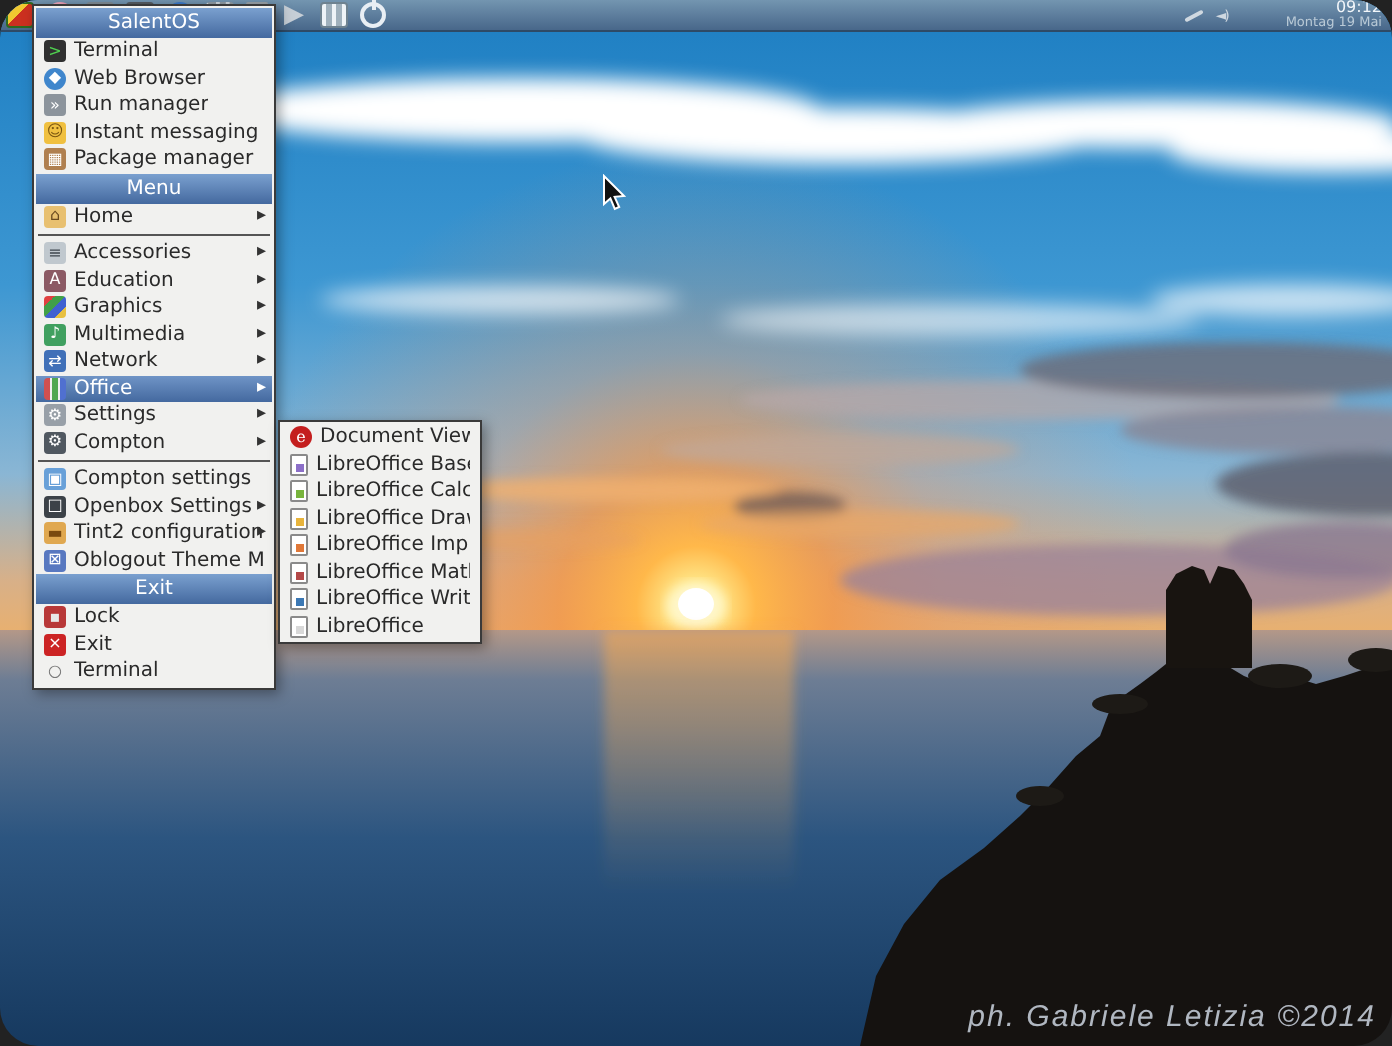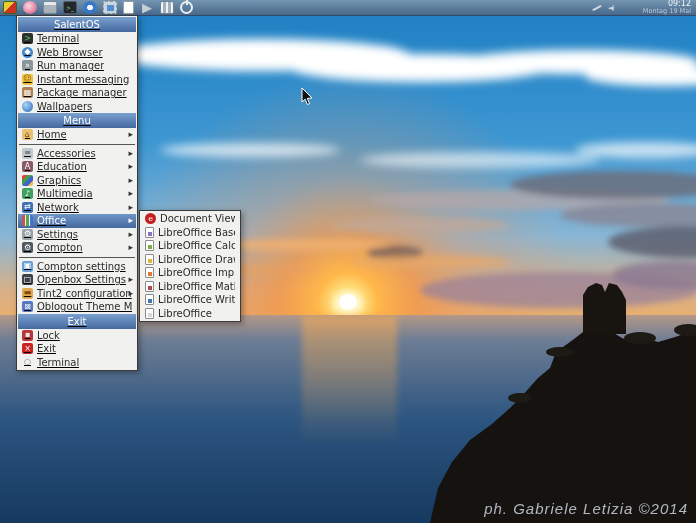--- a/index.html
+++ b/index.html
@@ -1,17 +1,17 @@
 <!DOCTYPE html>
 <html><head>
 <meta charset="utf-8">
 <style>
   html,body{margin:0;padding:0;background:#222;}
   .screen{position:relative;width:696px;height:523px;overflow:hidden;
-          font-family:"DejaVu Sans",sans-serif;-webkit-font-smoothing:antialiased;}
+          font-family:"DejaVu Sans",sans-serif;border-radius:19px;-webkit-font-smoothing:antialiased;}
   
   .bg{position:absolute;inset:0;z-index:0;}
   
   .taskbar{position:absolute;top:0;left:0;width:696px;height:16px;z-index:30;
            background:linear-gradient(#7395b0,#48678a);border-bottom:1px solid #2e4a66;
            display:flex;align-items:center;padding:0 3px;box-sizing:border-box;gap:6px;}
   .ti{width:14px;height:13px;border-radius:2px;display:flex;align-items:center;justify-content:center;
       font-size:8px;line-height:1;flex:0 0 auto;}
   .ti-logo{background:linear-gradient(135deg,#f0c830 45%,#cc3020 45%);border:1px solid #2e6a20;box-sizing:border-box;}
   .ti-rose{background:radial-gradient(circle at 40% 38%,#f8d8e0,#e07898 70%,#b84868);border-radius:50%;}
@@ -33,21 +33,21 @@
   .tray-pen{width:12px;height:10px;position:relative;}
   .tray-pen::before{content:"";position:absolute;left:1px;top:4px;width:10px;height:2px;background:#cfd8e0;transform:rotate(-28deg);border-radius:1px;}
   .tray-vol{color:#cfd8e0;font-size:7px;}
   .tray-vol::before{content:"◄)";letter-spacing:-1px;}
   .clock{text-align:right;margin-right:2px;}
   .clock .t{font-size:8px;color:#f2f6fa;line-height:8px;}
   .clock .d{font-size:6.5px;color:#b9c9d6;line-height:7px;padding-left:24px;}
   
   .menu,.submenu{position:absolute;background:#f1f1ef;border:1px solid #3a3a3a;z-index:40;
                  box-shadow:2px 2px 6px rgba(0,0,0,.35);box-sizing:border-box;padding:1px;}
-  .menu{left:16px;top:15px;width:122px;text-decoration:underline;}
+  .menu{left:16px;top:2px;width:122px;}
   .submenu{left:139px;top:210px;width:102px;z-index:41;}
   .hdr{height:15px;background:linear-gradient(#7aa0cf,#44699f);color:#fff;font-size:10px;
        display:flex;align-items:center;justify-content:center;margin:0;}
   .row{height:13.5px;display:flex;align-items:center;gap:4px;padding:0 4px;position:relative;
        font-size:10px;color:#2a2a2a;white-space:nowrap;cursor:default;}
   .row .lbl{overflow:hidden;}
   .ic{width:11px;height:11px;border-radius:2px;display:flex;align-items:center;justify-content:center;
       font-size:8px;line-height:1;flex:0 0 auto;}
   .ic.rnd{border-radius:50%;}
   .sub::after{content:"▸";position:absolute;right:3px;top:1px;font-size:9px;color:#333;}
@@ -186,24 +186,20 @@
       <span class="lbl">Run manager</span>
     </div>
     <div class="row">
       <span class="ic" style="background: rgb(240, 192, 64); color: rgb(122, 85, 16);">☺</span>
       <span class="lbl">Instant messaging</span>
     </div>
     <div class="row">
       <span class="ic" style="background: rgb(176, 128, 80); color: rgb(255, 255, 255);">▦</span>
       <span class="lbl">Package manager</span>
     </div>
-    <div class="row">
-      <span class="ic rnd" style="background: radial-gradient(circle at 35% 35%, rgb(168, 216, 248), rgb(42, 98, 184)); color: rgb(255, 255, 255);"></span>
-      <span class="lbl">Wallpapers</span>
-    </div>
 
     <div class="hdr">Menu</div>
 
     <div class="row sub">
       <span class="ic" style="background: rgb(232, 192, 112); color: rgb(106, 74, 32);">⌂</span>
       <span class="lbl">Home</span>
     </div>
     <div class="sep"></div>
     <div class="row sub">
       <span class="ic" style="background: rgb(192, 200, 206); color: rgb(64, 72, 80);">≡</span>

